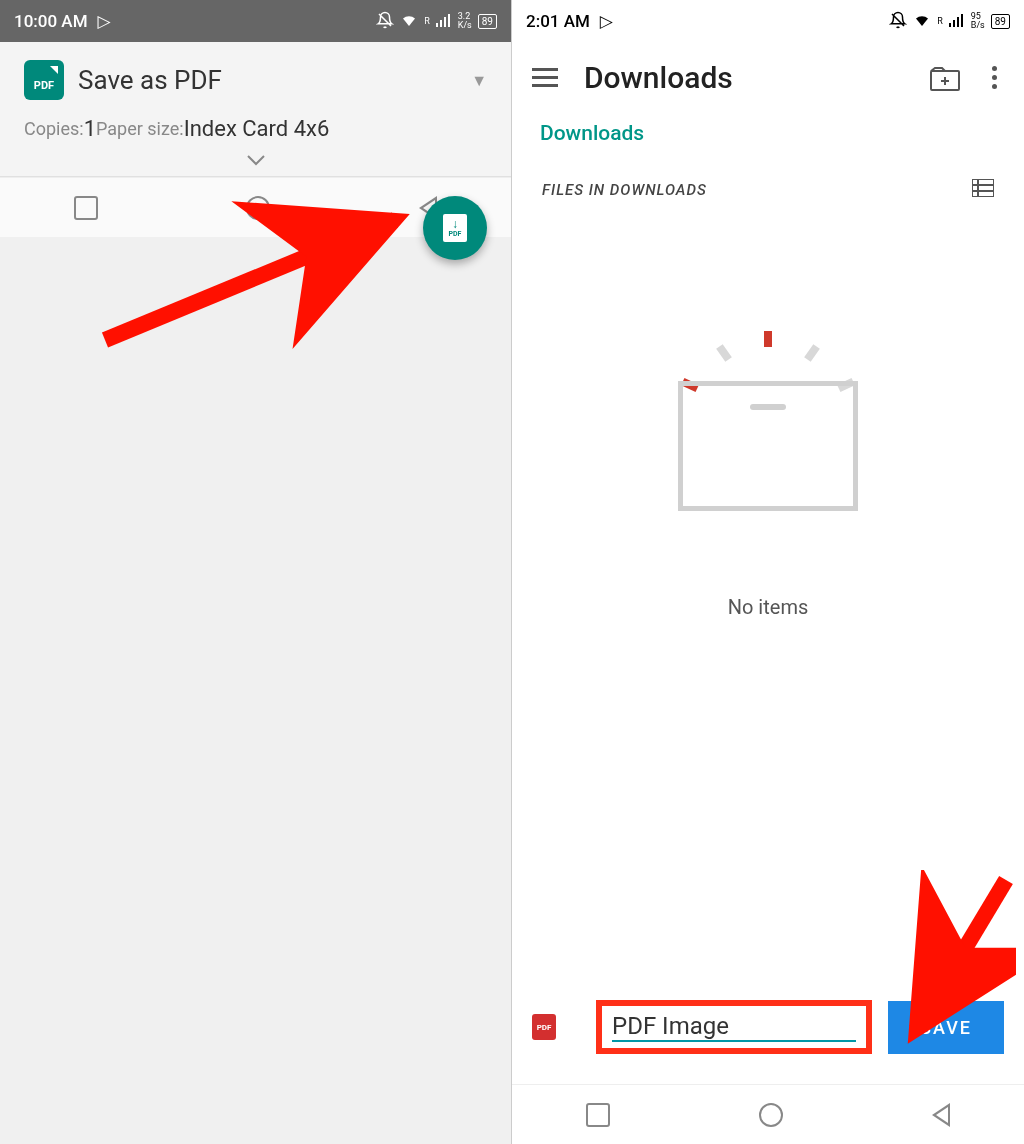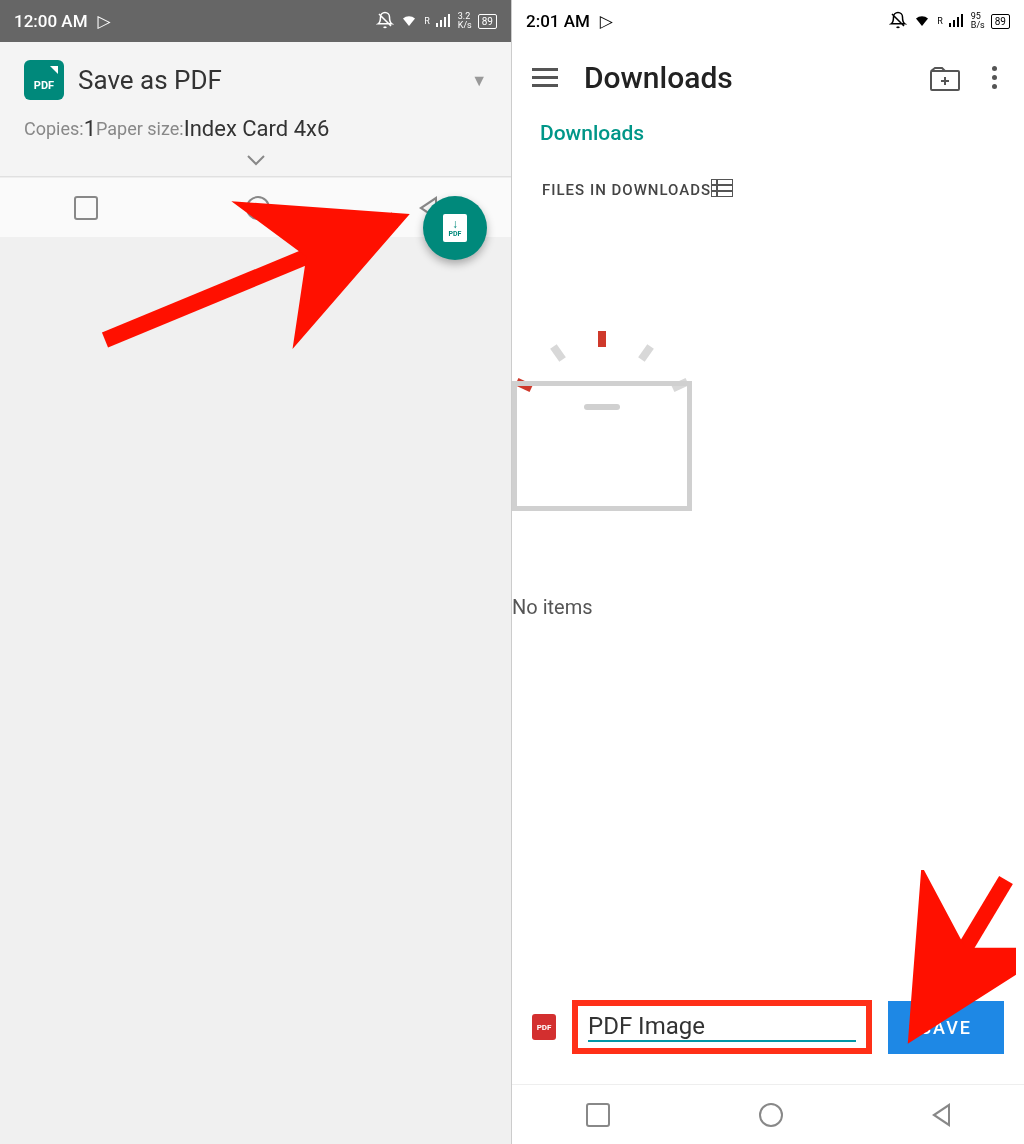--- a/index.html
+++ b/index.html
@@ -47,61 +47,61 @@
 
 
 .downloads-header { display: flex; align-items: center; padding: 18px 20px; gap: 26px; }
 .hamburger { width: 26px; display: flex; flex-direction: column; gap: 5px; }
 .hamburger span { height: 3px; background: #555; }
 .downloads-title { font-size: 30px; font-weight: 500; color: #222; flex: 1; }
 .header-icon { width: 28px; height: 22px; color: #555; }
 .more-dots { display: flex; flex-direction: column; gap: 4px; align-items: center; width: 20px; }
 .more-dots span { width: 5px; height: 5px; border-radius: 50%; background: #555; }
 .breadcrumb { padding: 8px 28px 24px; font-size: 21px; color: #009688; font-weight: 500; }
-.section-header-row { display: flex; align-items: center; padding: 10px 30px; }
+.section-header-row { display: flex; align-items: center; justify-content: space-between; padding: 10px 30px; font-style: italic; }
 .section-header { font-size: 15px; letter-spacing: 1px; color: #444; font-weight: 500; }
 
 
-.empty-state { flex: 1; display: flex; flex-direction: column; justify-content: flex-start; padding-top: 120px; }
+.empty-state { flex: 1; display: flex; flex-direction: column; align-items: center; justify-content: flex-start; padding-top: 120px; }
 .empty-box { position: relative; width: 180px; height: 200px; }
 .empty-folder { position: absolute; bottom: 20px; left: 0; width: 180px; height: 130px; border: 5px solid #d0d0d0; }
 .empty-folder::after { content: ''; position: absolute; top: 18px; left: 50%; transform: translateX(-50%); width: 36px; height: 6px; background: #d0d0d0; border-radius: 3px; }
 .confetti { position: absolute; width: 8px; height: 16px; background: #cf392b; }
 .confetti.light { background: #d8d8d8; }
 .c1 { top: 0; left: 86px; transform: rotate(0deg); }
 .c2 { top: 14px; left: 42px; transform: rotate(-35deg); }
 .c3 { top: 14px; right: 42px; transform: rotate(35deg); }
 .c4 { top: 46px; left: 8px; transform: rotate(-65deg); }
 .c5 { top: 46px; right: 8px; transform: rotate(65deg); }
 .empty-text { margin-top: 64px; font-size: 20px; color: #555; }
 
 
 .save-bar { display: flex; align-items: center; padding: 18px 20px 30px; gap: 16px; }
 .pdf-small-icon { width: 24px; height: 26px; background: #d32f2f; border-radius: 3px; color: #fff; font-size: 8px; font-weight: 700; display: flex; align-items: center; justify-content: center; }
-.filename-wrapper { flex: 1; border: 6px solid #ff3018; padding: 6px 10px; }
+.filename-wrapper { flex: 1; border: 6px solid #ff3018; padding: 6px 10px; margin-left: 24px; }
 .filename-input { width: 100%; border: none; border-bottom: 2px solid #0097a7; font-size: 24px; color: #333; outline: none; background: transparent; }
 .save-button { background: #1e88e5; color: #fff; border: none; padding: 16px 32px; font-size: 18px; letter-spacing: 2px; font-weight: 500; }
 
 
 .nav-bar { height: 60px; display: flex; align-items: center; justify-content: space-around; background: #fff; border-top: 1px solid #eee; }
 .phone-left .nav-bar { background: #fafafa; }
 .nav-btn { width: 24px; height: 24px; }
 .nav-square { border: 2px solid #888; border-radius: 3px; }
 .nav-circle { border: 2px solid #888; border-radius: 50%; }
 .nav-tri { width: 0; height: 0; border-top: 12px solid transparent; border-bottom: 12px solid transparent; border-right: 18px solid transparent; border-right-color: #888; position: relative; }
 .nav-tri::after { content: ''; position: absolute; top: -8px; left: 4px; border-top: 8px solid transparent; border-bottom: 8px solid transparent; border-right: 12px solid #fafafa; }
 .phone-right .nav-tri::after { border-right-color: #fff; }
 </style>
 </head>
 <body>
 
 <div class="phone phone-left">
   <div class="status-bar dark">
     <div class="status-left">
-      <span>12:00 AM</span>
+      <span>10:00 AM</span>
       <span>▷</span>
     </div>
     <div class="status-right">
       <span>
         <svg width="18" height="18" viewBox="0 0 24 24" fill="none" stroke="currentColor" stroke-width="2">
             <path d="M18 8a6 6 0 10-12 0c0 7-3 9-3 9h18s-3-2-3-9M13.7 21a2 2 0 01-3.4 0M4 4l16 16"></path>
           </svg>
       </span>
       <span>
         <svg width="18" height="18" viewBox="0 0 24 24" fill="currentColor">

